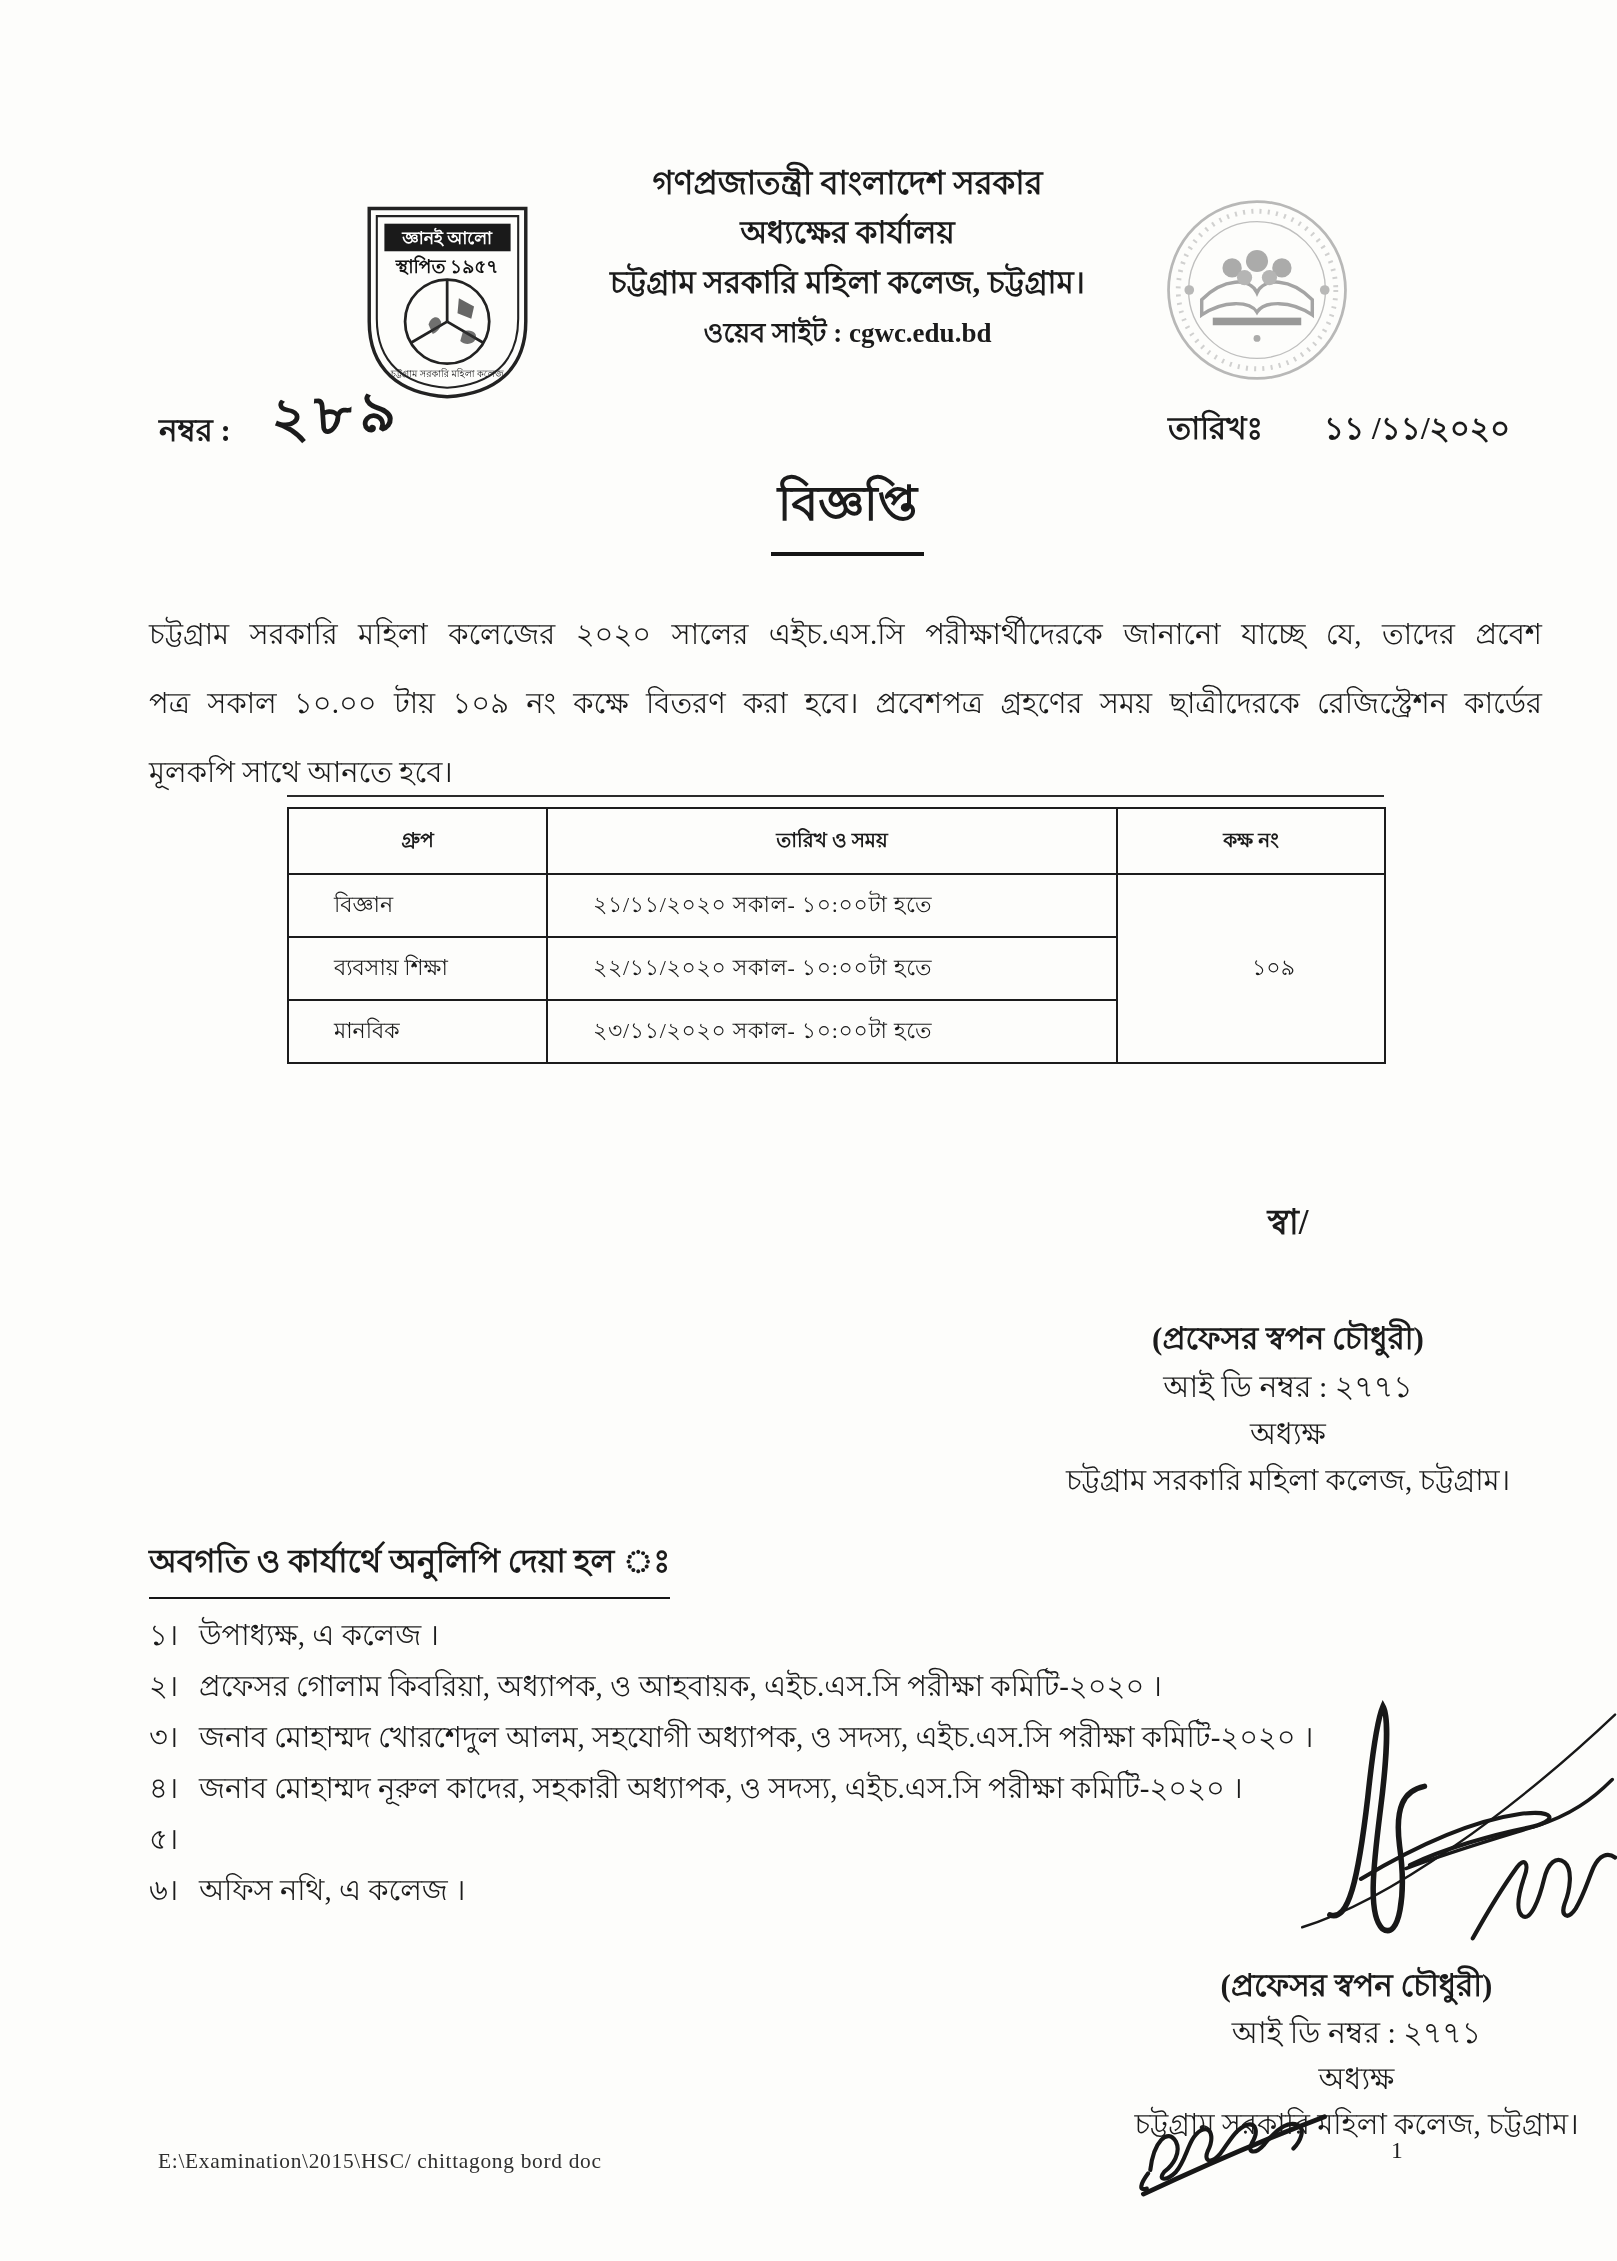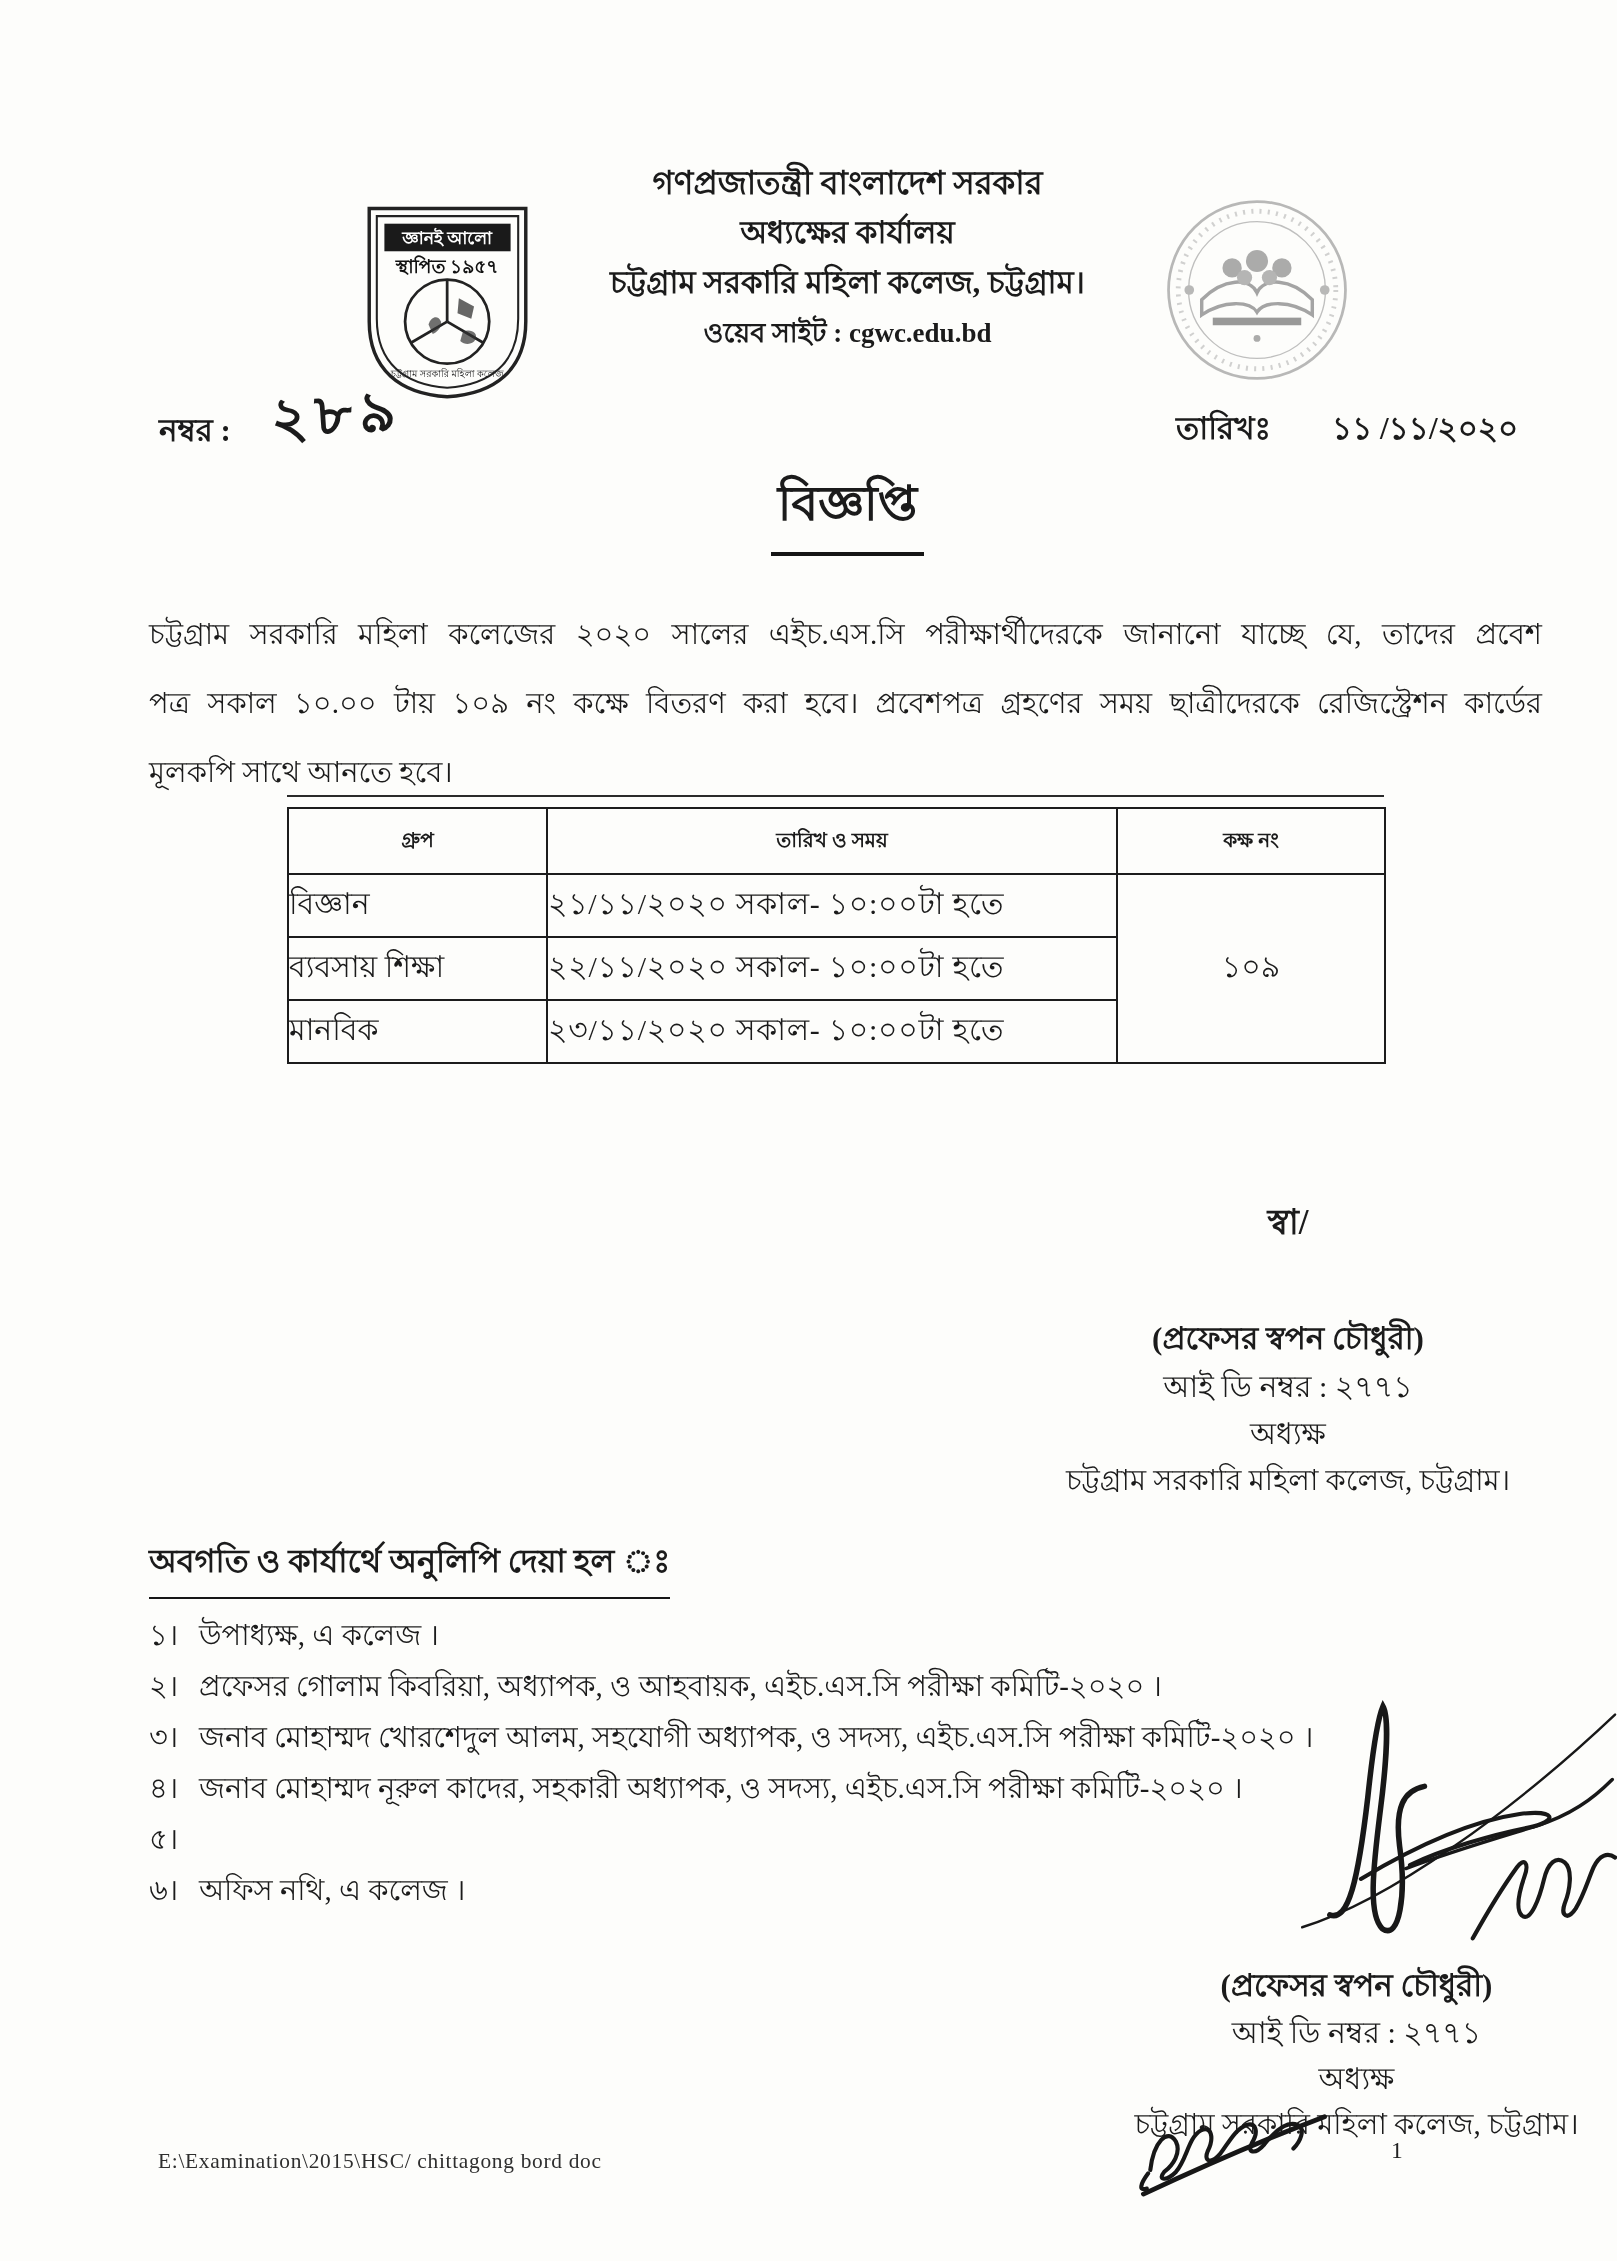--- a/index.html
+++ b/index.html
@@ -19,34 +19,34 @@
   .hdr .l2{font-size:31px;font-weight:bold;}
   .hdr .l3{font-size:31px;font-weight:bold;}
   .hdr .l4{font-size:27px;font-weight:bold;}
   
   .crest{left:362px;top:203px;width:171px;height:200px;}
   
   .seal{left:1163px;top:196px;width:188px;height:188px;opacity:.62;}
   
   .memo-no{left:159px;top:406px;font-size:31px;font-weight:bold;white-space:nowrap;}
   .memo-no-val{left:271px;top:371px;font-size:57px;font-weight:bold;transform:rotate(-4deg);letter-spacing:7px;white-space:nowrap;}
-  .memo-date{left:1168px;top:404px;font-size:31px;font-weight:bold;white-space:nowrap;display:flex;gap:61px;margin-left:8px;}
+  .memo-date{left:1168px;top:404px;font-size:31px;font-weight:bold;white-space:nowrap;display:flex;gap:61px;}
   
   .title-wrap{left:0;top:467px;width:1695px;text-align:center;}
   .title{display:inline-block;font-size:48px;font-weight:bold;border-bottom:4.1px solid #151515;padding:0 7px 5.5px 7px;}
   
   .body-text{left:149px;top:600px;width:1393px;font-size:29px;line-height:69px;}
   .body-line{text-align:justify;text-align-last:justify;}
   .body-line.last{text-align-last:left;}
   
   .tbl-topline{left:287px;top:795px;width:1097px;height:2.1px;background:#2a2a2a;}
   table.notice{position:absolute;left:287px;top:807px;width:1097px;border-collapse:collapse;table-layout:fixed;}
   table.notice th,table.notice td{border:2.8px solid #1c1c1c;padding:0;}
   table.notice th{height:64px;font-size:20px;font-weight:bold;text-align:center;}
-  table.notice td{height:61px;font-size:30px;}
+  table.notice td{height:61px;font-size:22px;padding-left:45px;}
   td.c-group{padding-left:15px;}
   td.c-sched{padding-left:40px;letter-spacing:0.7px;}
   td.c-room{text-align:center;font-size:32.5px;}
   
   .sig1{left:1065px;top:1195px;width:446px;text-align:center;}
   .sig1 .mark{font-size:35px;font-weight:bold;margin-bottom:61px;}
   .sig1 .nm{font-size:31px;font-weight:bold;line-height:48px;}
   .sig1 .ln{font-size:30px;line-height:47px;}
   .sig1 .inst{font-size:29px;line-height:46px;white-space:nowrap;}
   

